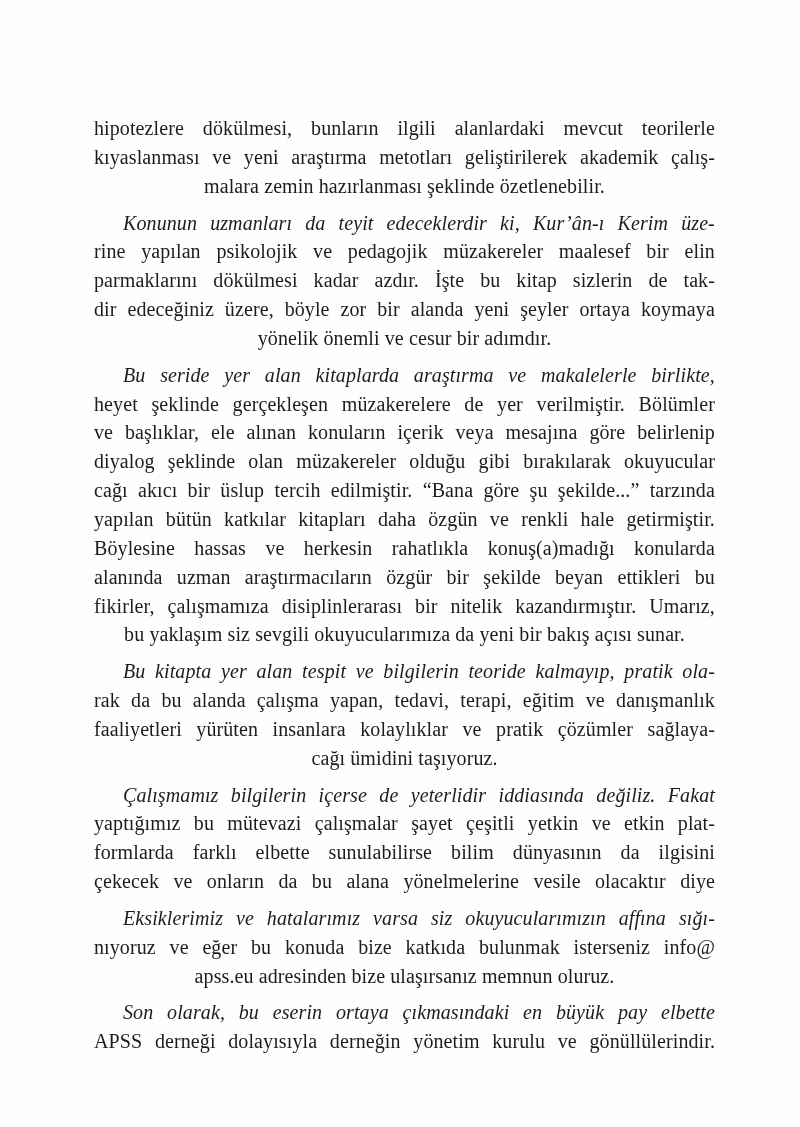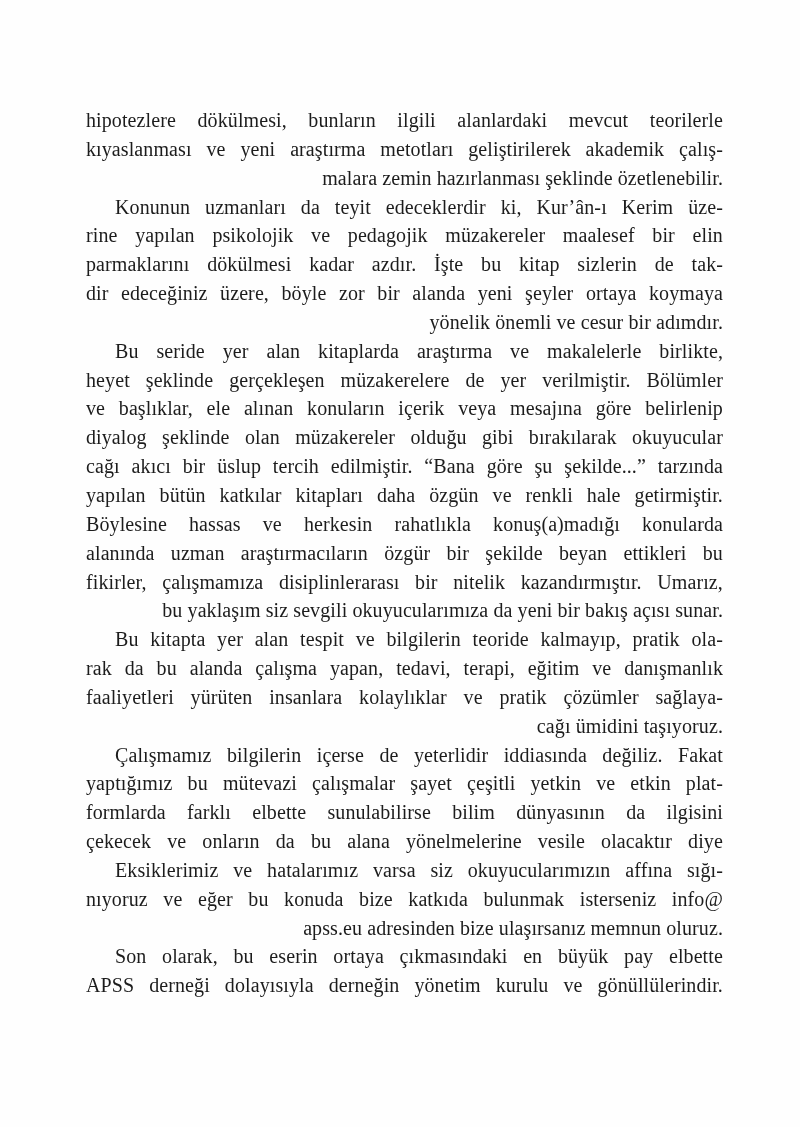--- a/index.html
+++ b/index.html
@@ -23,43 +23,44 @@
   .text-block {
     position: absolute;
     left: 86px;
     top: 106px;
     width: 637px;
     font-size: 20px;
     line-height: 28.85px;
     letter-spacing: 0.1px;
   }
   .paragraph {
-    margin: 0;
+    margin: 8px;
   }
   .line {
     height: 28.85px;
     white-space: nowrap;
   }
   
   .line.just {
     display: flex;
     flex-wrap: nowrap;
     justify-content: space-between;
   }
   
   .line.just span {
     display: inline-block;
   }
   
   .line.last {
-    text-align: right;
+    text-align: center;
   }
   
   .line.indent {
     padding-left: 29px;
+    font-style: italic;
   }
 </style>
 </head>
 <body>
 
 <div class="page" style="background: rgb(254, 254, 254); color: rgb(28, 28, 28);">
   <div class="text-block">
       <div class="paragraph">
         <div class="line just">
           <span>hipotezlere</span>

